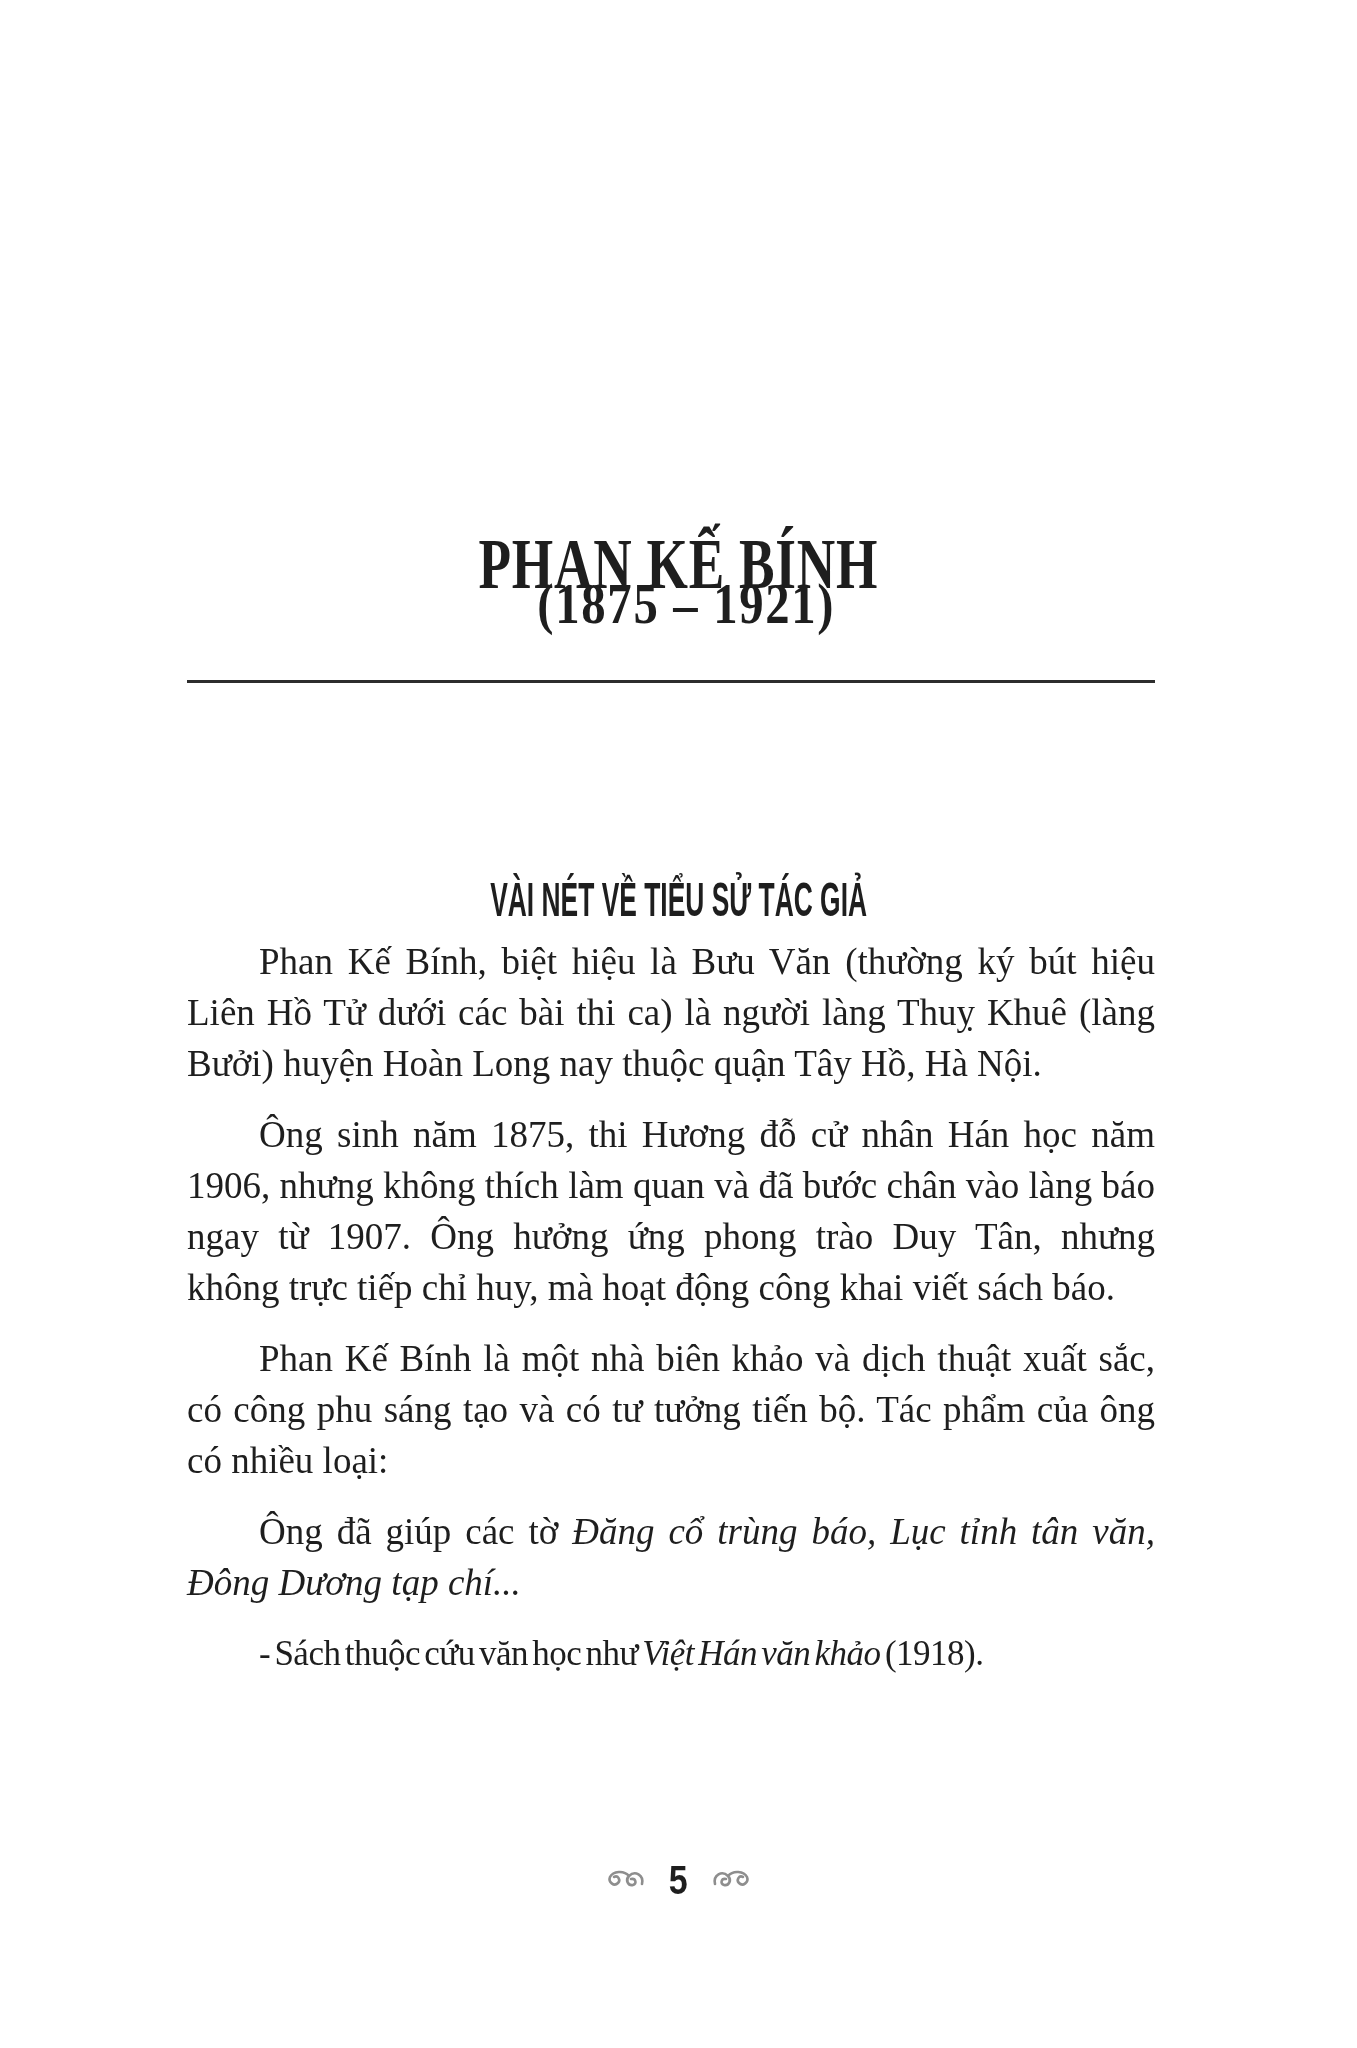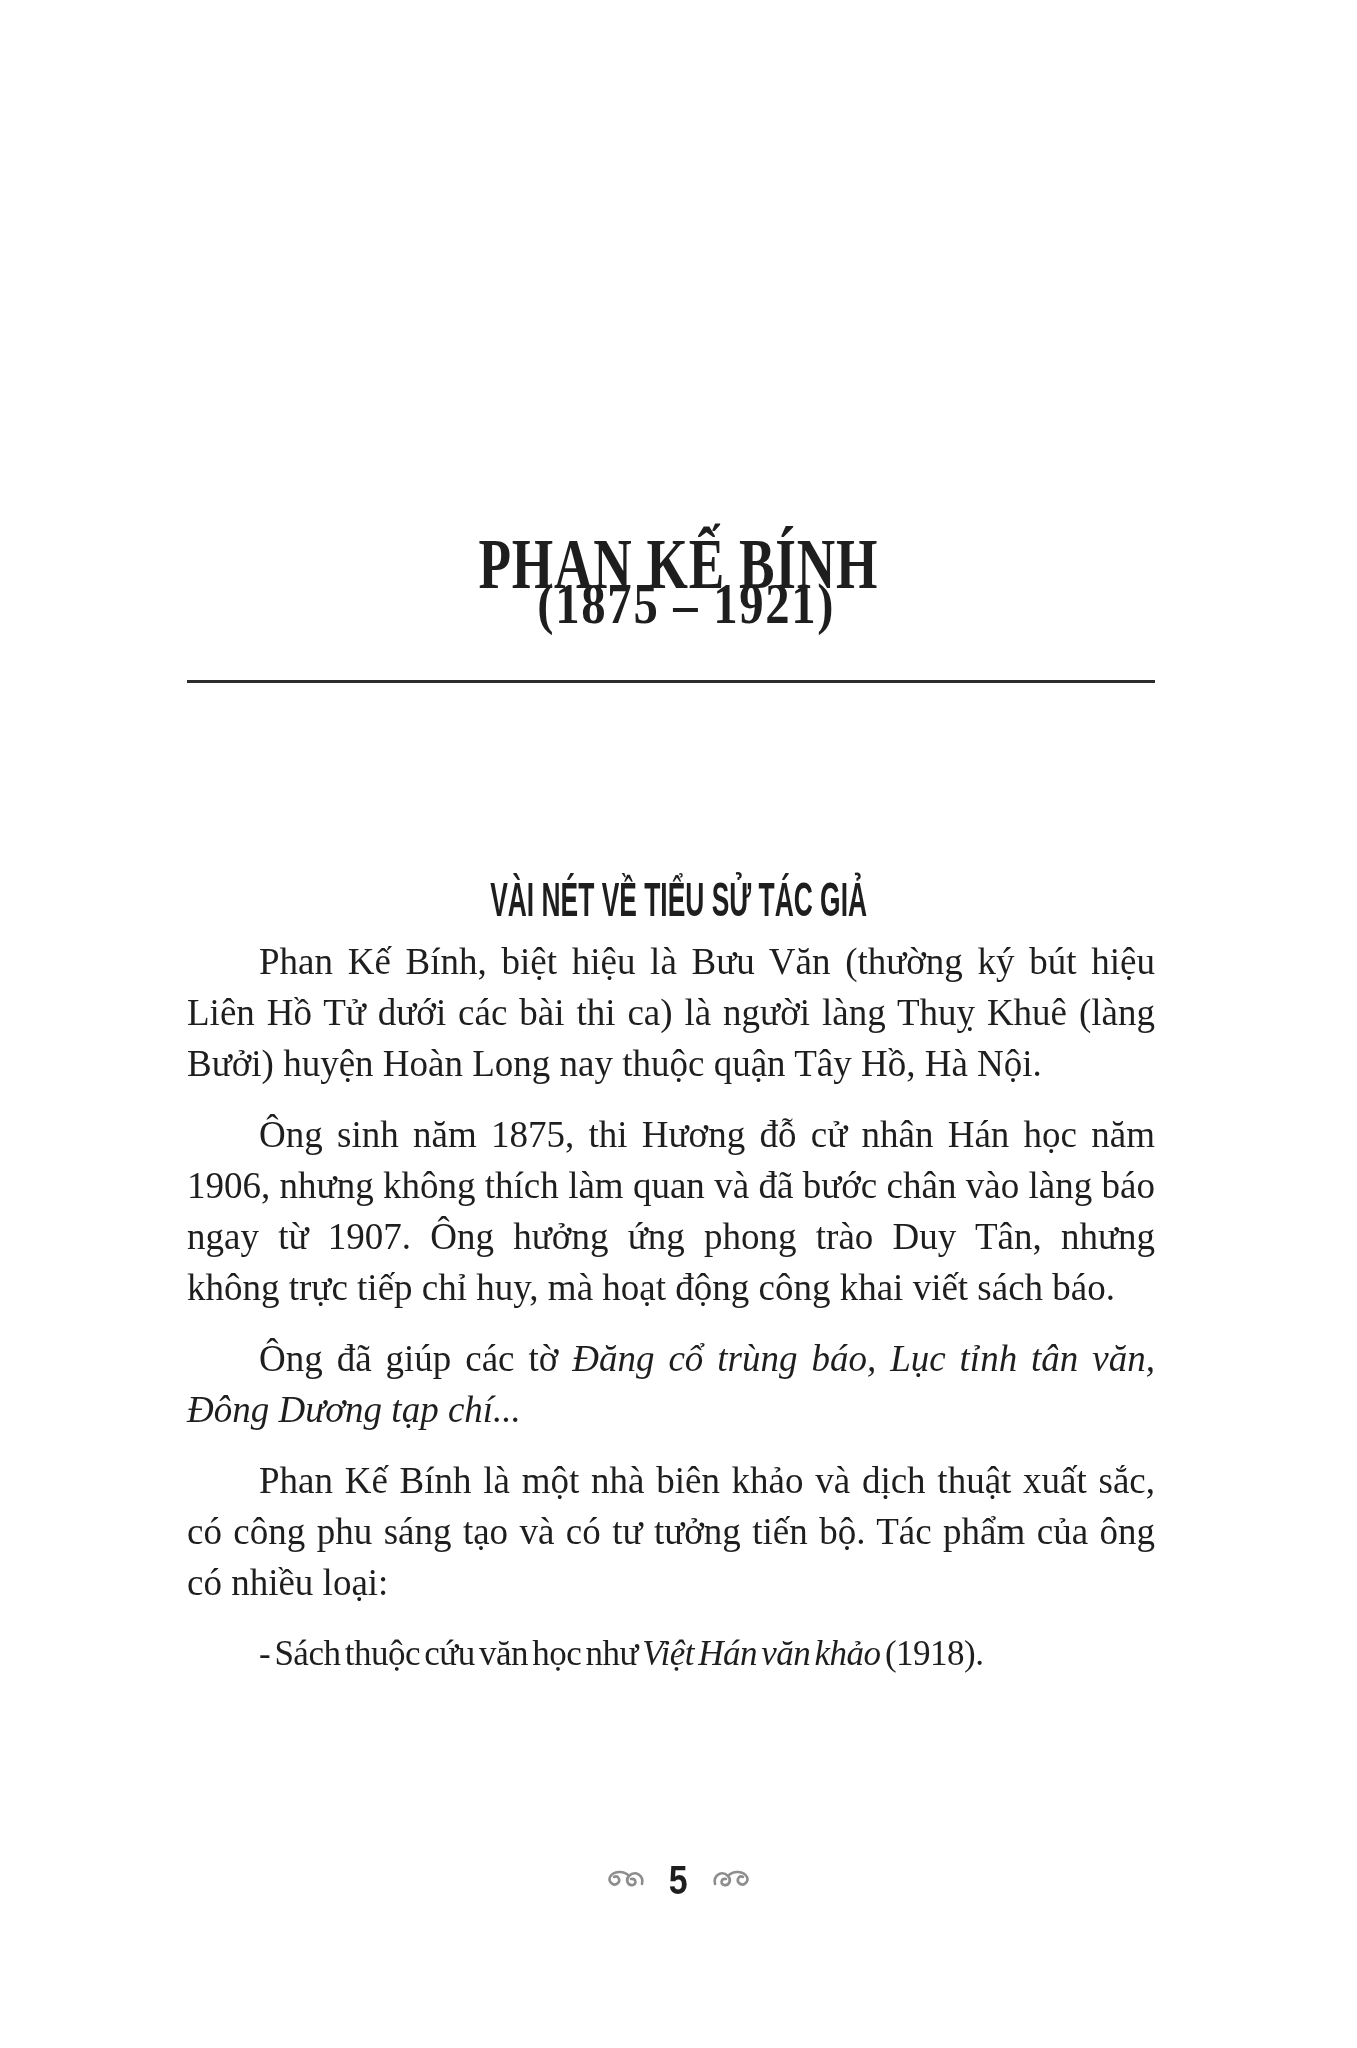--- a/index.html
+++ b/index.html
@@ -135,22 +135,22 @@
   <div class="author-years"><span class="squeeze">(1875 – 1921)</span></div>
 
   <div class="divider"></div>
 
   <h2 class="section-heading"><span class="squeeze">VÀI NÉT VỀ TIỂU SỬ TÁC GIẢ</span></h2>
 
   <div class="body-text">
 
   <p class="body"><span>Phan Kế Bính, biệt hiệu là Bưu Văn (thường ký bút hiệu Liên Hồ Tử dưới các bài thi ca) là người làng Thuỵ Khuê (làng Bưởi) huyện Hoàn Long nay thuộc quận Tây Hồ, Hà Nội.</span></p>
       <p class="body"><span>Ông sinh năm 1875, thi Hương đỗ cử nhân Hán học năm 1906, nhưng không thích làm quan và đã bước chân vào làng báo ngay từ 1907. Ông hưởng ứng phong trào Duy Tân, nhưng không trực tiếp chỉ huy, mà hoạt động công khai viết sách báo.</span></p>
+      <p class="body"><span>Phan Kế Bính là một nhà biên khảo và dịch thuật xuất sắc, có công phu sáng tạo và có tư tưởng tiến bộ. Tác phẩm của ông có nhiều loại:</span></p>
       <p class="body"><span>Ông đã giúp các tờ </span><em>Đăng cổ trùng báo, Lục tỉnh tân văn, Đông Dương tạp chí...</em></p>
-      <p class="body"><span>Phan Kế Bính là một nhà biên khảo và dịch thuật xuất sắc, có công phu sáng tạo và có tư tưởng tiến bộ. Tác phẩm của ông có nhiều loại:</span></p>
       <p class="item"><span>- Sách thuộc cứu văn học như </span><em>Việt Hán văn khảo</em><span> (1918).</span></p>
     </div>
 
   <div class="footer">
     <svg class="fleuron" width="40" height="26" viewBox="0 0 40 26" style="transform:scaleX(-1);">
       <path d="M3,17 C1,8 10,3 16,9 C20,13 17,19 12,18 C8,17 9,11 14,12 M16,9 C21,3 32,4 35,10 C37,15 31,20 27,16 C24,13 27,8 31,10"></path>
     </svg>
     <div class="page-number">5</div>
     <svg class="fleuron" width="40" height="26" viewBox="0 0 40 26">
       <path d="M3,17 C1,8 10,3 16,9 C20,13 17,19 12,18 C8,17 9,11 14,12 M16,9 C21,3 32,4 35,10 C37,15 31,20 27,16 C24,13 27,8 31,10"></path>

